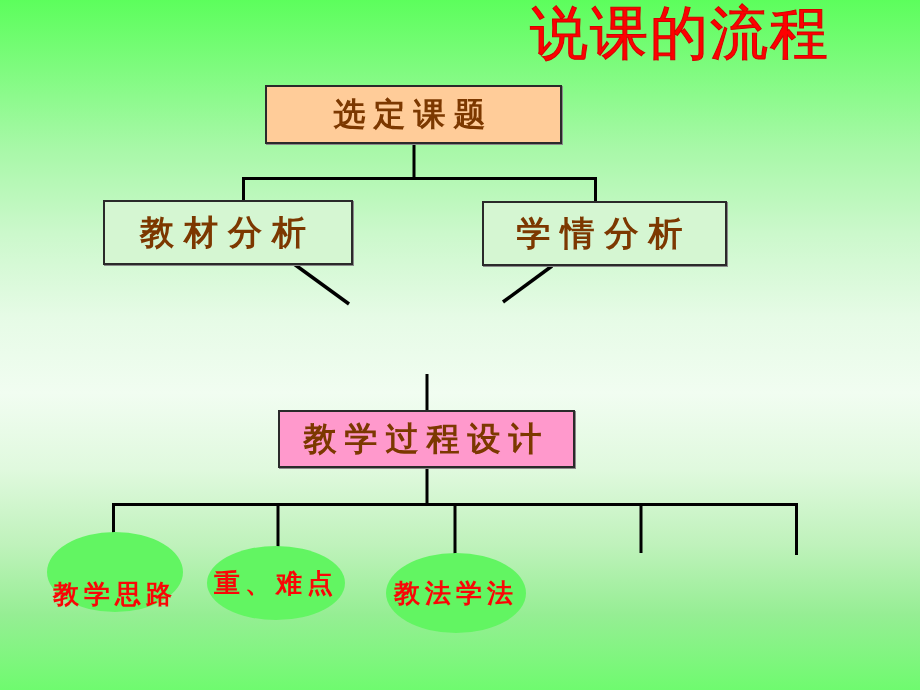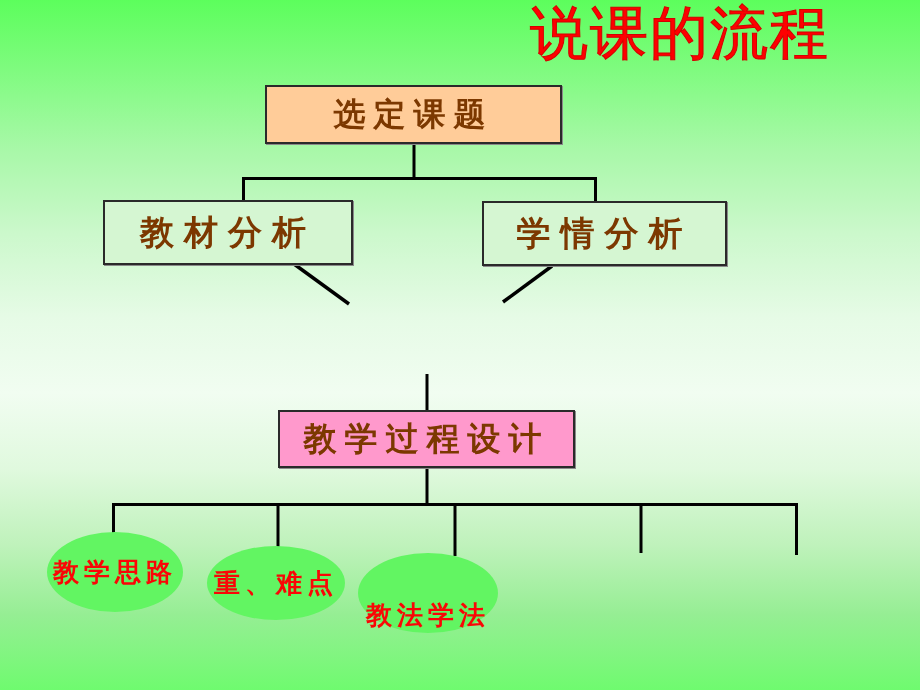--- a/index.html
+++ b/index.html
@@ -31,23 +31,23 @@
   .rect{border:2px solid #2a2a2a;box-shadow:1px 1px 0 #8a8a8a;}
   .topic-box{left:265px;top:85px;width:297px;height:59px;background:#ffcc99;font-size:32px;letter-spacing:8px;}
   .material-box{left:103px;top:200px;width:250px;height:65px;background:#d5f6d2;font-size:34px;letter-spacing:10px;}
   .learner-box{left:482px;top:201px;width:245px;height:65px;background:#d5f6d2;font-size:34px;letter-spacing:10px;}
   .goal-ellipse{left:290px;top:294px;width:280px;height:86px;background:#ffff00;border:2px solid #2a2a2a;border-radius:50%;font-size:31px;letter-spacing:8px;}
   .process-box{left:278px;top:410px;width:297px;height:58px;background:#ff99cc;font-size:33px;letter-spacing:8px;}
   .leaf{
     border-radius:50%;background:#62f562;
     color:#fa0606;font-size:26px;letter-spacing:5px;
   }
-  .leaf-1{left:47px; top:532px;width:136px;height:80px;}
+  .leaf-1{left:47px; top:532px;width:136px;height:80px;align-items:flex-end;}
   .leaf-2{left:207px;top:546px;width:138px;height:74px;text-align:center;}
-  .leaf-3{left:358px;top:553px;width:140px;height:80px;align-items:flex-end;}
+  .leaf-3{left:386px;top:553px;width:140px;height:80px;}
   .leaf-4{left:558px;top:550px;width:144px;height:80px;}
   .leaf-5{left:721px;top:552px;width:154px;height:76px;}
   .pad-text{letter-spacing:inherit;text-indent:0;}
 </style>
 </head>
 <body>
 
 <div class="slide">
 
   <div class="title">说课的流程</div>

